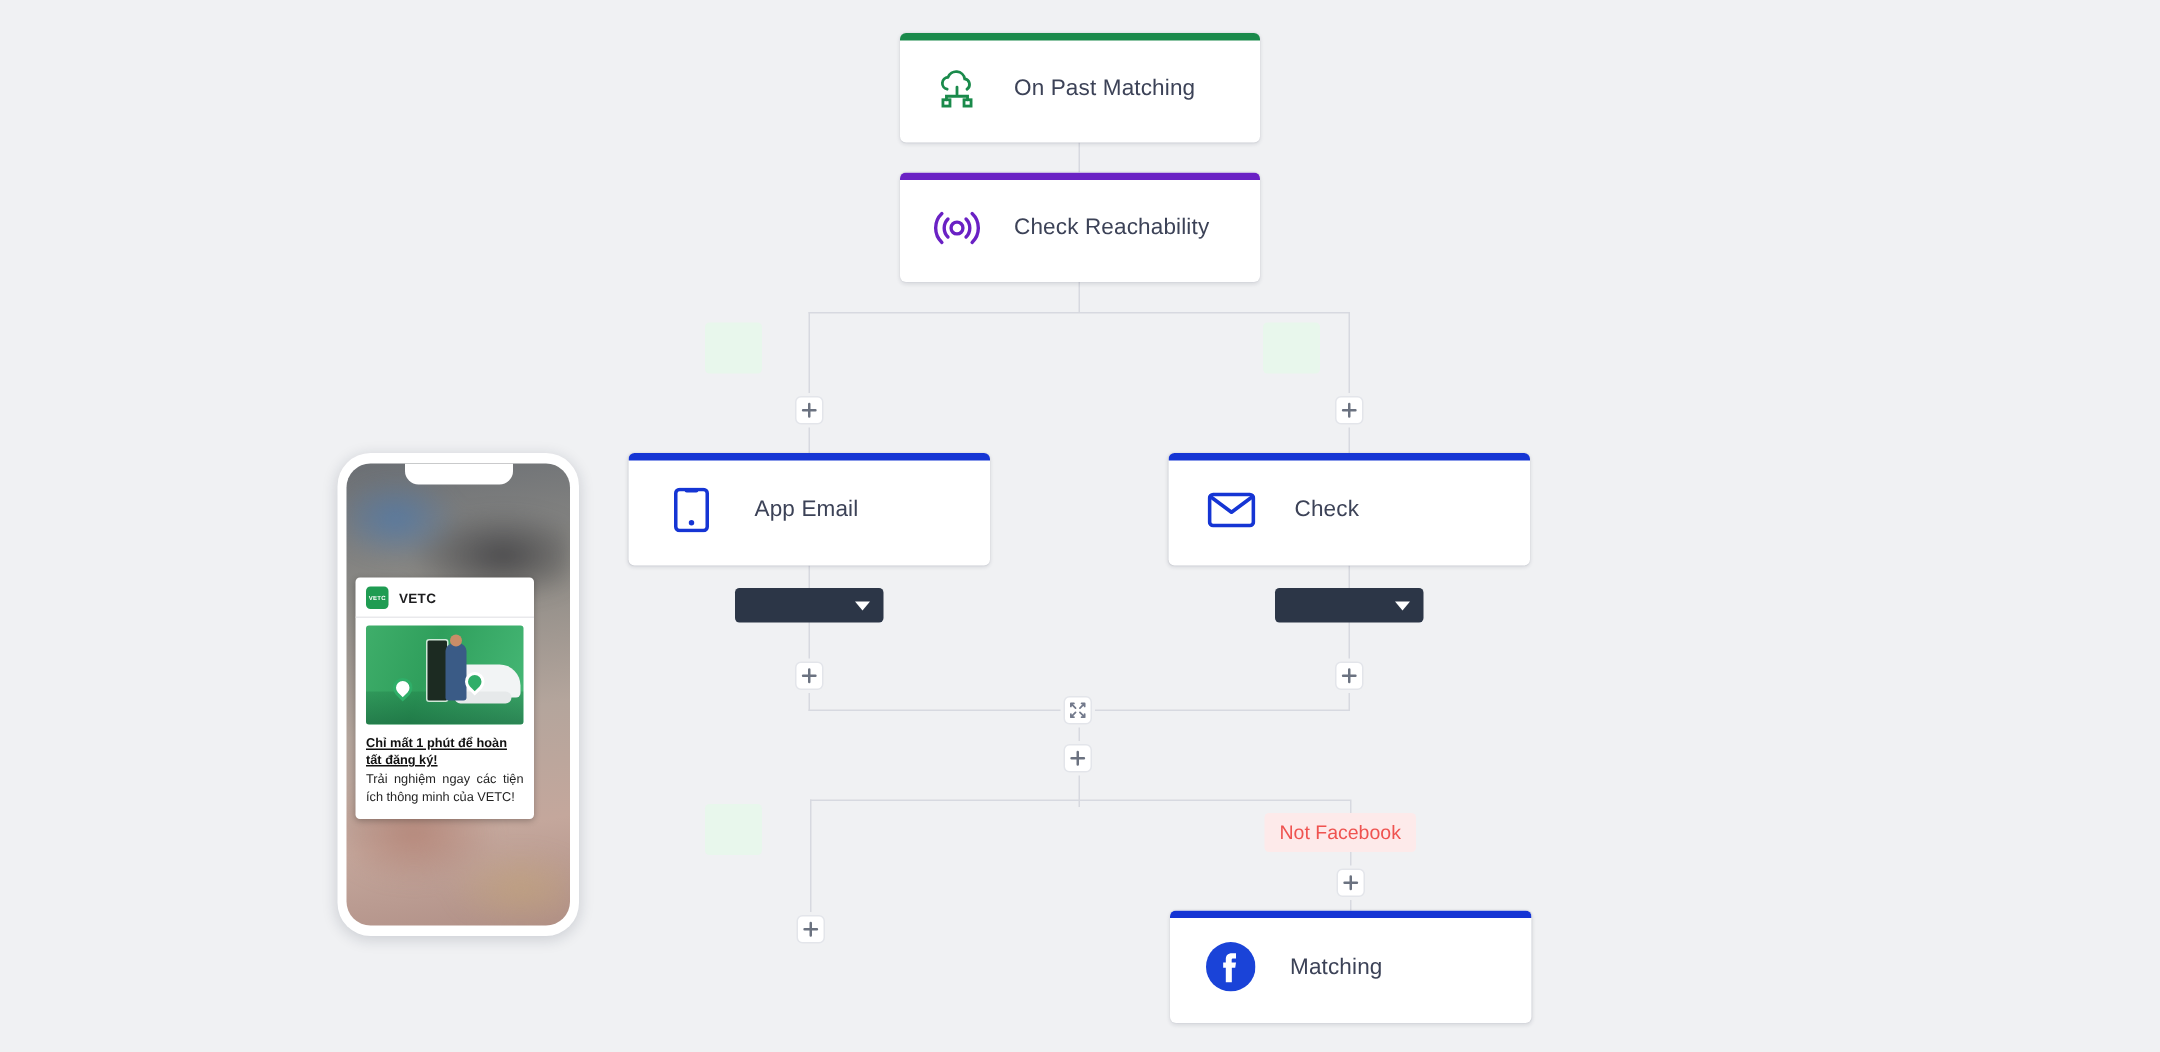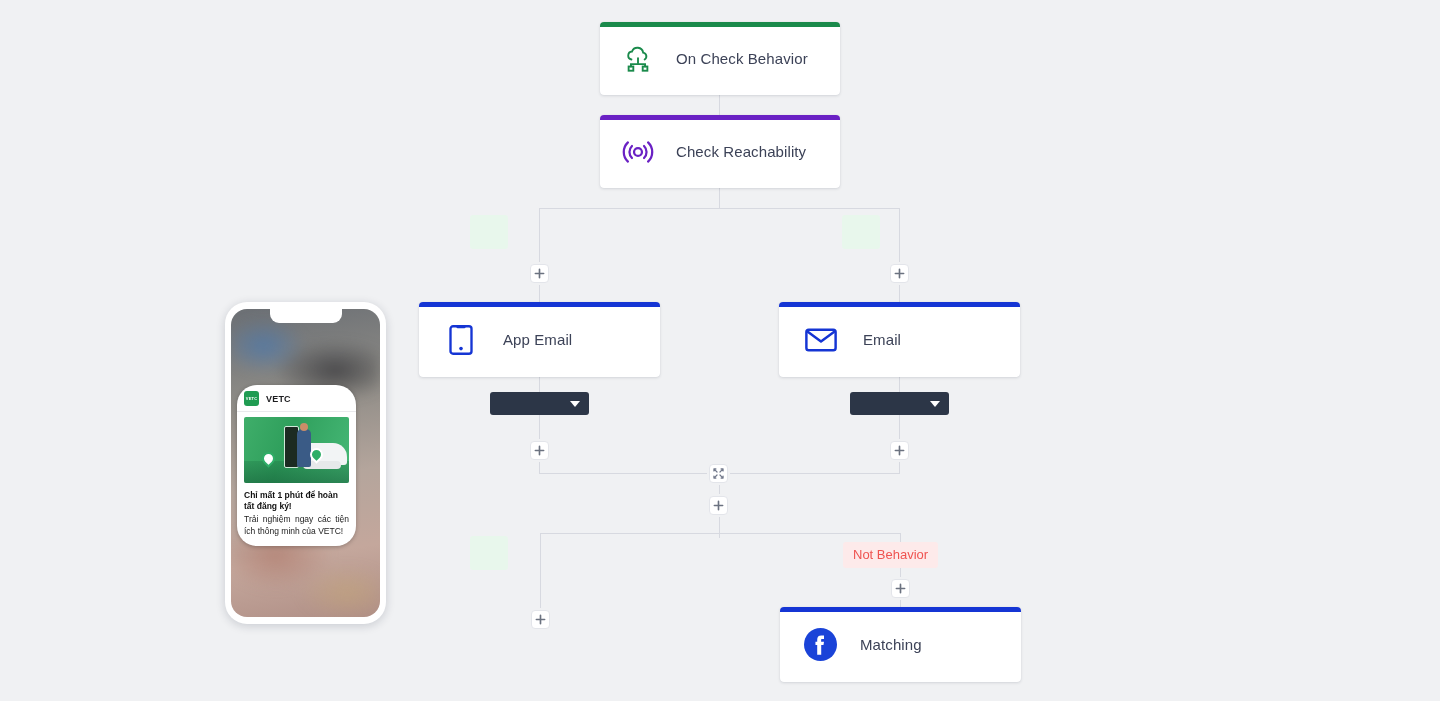--- a/index.html
+++ b/index.html
@@ -191,21 +191,21 @@
     background: #ffffff;
     border-bottom-left-radius: 9px;
     border-bottom-right-radius: 9px;
     z-index: 4;
   }
   #notification-card {
     position: absolute;
     left: 6px; right: 24px;
     top: 76px;
     background: #ffffff;
-    border-radius: 20px;
+    border-radius: 3px;
     overflow: hidden;
     z-index: 3;
     box-shadow: 0 1px 4px rgba(0,0,0,.25);
   }
   .notif-head {
     display: flex;
     align-items: center;
     padding: 6px 7px 5px 7px;
     border-bottom: 1px solid #e9e9ec;
   }
@@ -292,20 +292,21 @@
     border: 2px solid #2fae68;
   }
   .hero-pin.p1 { left: 17%; bottom: 28%; }
   .hero-pin.p2 { left: 63%; bottom: 34%; background:#2fae68; border-color:#ffffff; }
   .notif-title {
     font-size: 8.5px;
     font-weight: bold;
     color: #111;
     margin: 7px 7px 2px 7px;
     line-height: 11px;
+    text-decoration: underline;
   }
   .notif-body {
     font-size: 8.5px;
     color: #222;
     margin: 0 7px 9px 7px;
     line-height: 11.5px;
     text-align: justify;
   }
 </style>
 </head>
@@ -340,21 +341,21 @@
     <div class="accent" style="background:#1a8a4b;"></div>
     <div class="node-inner">
       <div class="node-icon">
         <svg width="30" height="30" viewBox="0 0 32 32" fill="none">
           <path d="M9 16.5a4.3 4.3 0 0 1 .6-8.5 6.2 6.2 0 0 1 11.9 1.2 4 4 0 0 1 1.6 7.3" stroke="#1a8a4b" stroke-width="2" stroke-linecap="round"></path>
           <path d="M16 15v5M8.5 24v-2.5h15V24" stroke="#1a8a4b" stroke-width="2" stroke-linecap="round"></path>
           <rect x="6" y="24" width="5" height="4.5" stroke="#1a8a4b" stroke-width="2"></rect>
           <rect x="21" y="24" width="5" height="4.5" stroke="#1a8a4b" stroke-width="2"></rect>
         </svg>
       </div>
-      <div class="node-label">On Check Behavior</div>
+      <div class="node-label">On Past Matching</div>
     </div>
   </div>
 
   <div class="node" id="node-reachability">
     <div class="accent" style="background:#6a21c4;"></div>
     <div class="node-inner">
       <div class="node-icon">
         <svg width="32" height="32" viewBox="0 0 34 34" fill="none">
           <circle cx="17" cy="17" r="4.2" stroke="#6a21c4" stroke-width="2.4"></circle>
           <path d="M10.6 10.6a9 9 0 0 0 0 12.8" stroke="#6a21c4" stroke-width="2.4" stroke-linecap="round"></path>
@@ -397,21 +398,21 @@
 
   <div class="node" id="node-email">
     <div class="accent" style="background:#1535d4;"></div>
     <div class="node-inner" style="padding-left:22px;">
       <div class="node-icon">
         <svg width="32" height="26" viewBox="0 0 30 24" fill="none">
           <rect x="1.3" y="2.3" width="27.4" height="19.4" rx="2.2" stroke="#1535d4" stroke-width="2.3"></rect>
           <path d="M2.6 4.2 15 13.4 27.4 4.2" stroke="#1535d4" stroke-width="2.3" stroke-linecap="round" stroke-linejoin="round"></path>
         </svg>
       </div>
-      <div class="node-label" style="margin-left:22px;">Email</div>
+      <div class="node-label" style="margin-left:22px;">Check</div>
     </div>
   </div>
 
   <div class="dropdown" style="left:490px; top:392px; width:99px;">
     <span class="dd-value"></span>
     <span class="caret"></span>
   </div>
   <div class="dropdown" style="left:850px; top:392px; width:99px;">
     <span class="dd-value"></span>
     <span class="caret"></span>
@@ -438,21 +439,21 @@
   </div>
 
   <div class="plus-btn" style="left:709px; top:496px;">
     <svg width="11" height="11" viewBox="0 0 12 12">
         <path d="M6 1.5v9M1.5 6h9" stroke="#6b7280" stroke-width="1.8" stroke-linecap="round"></path>
       </svg>
   </div>
 
   <div class="badge matching" style="left:470px; top:536px; width:38px; height:34px;"></div>
 
-  <div class="badge not-matching" style="left:843px; top:542px;">Not Behavior</div>
+  <div class="badge not-matching" style="left:843px; top:542px;">Not Facebook</div>
 
   <div class="plus-btn" style="left:531px; top:610px;">
     <svg width="11" height="11" viewBox="0 0 12 12">
         <path d="M6 1.5v9M1.5 6h9" stroke="#6b7280" stroke-width="1.8" stroke-linecap="round"></path>
       </svg>
   </div>
   <div class="plus-btn" style="left:891px; top:579px;">
     <svg width="11" height="11" viewBox="0 0 12 12">
         <path d="M6 1.5v9M1.5 6h9" stroke="#6b7280" stroke-width="1.8" stroke-linecap="round"></path>
       </svg>

